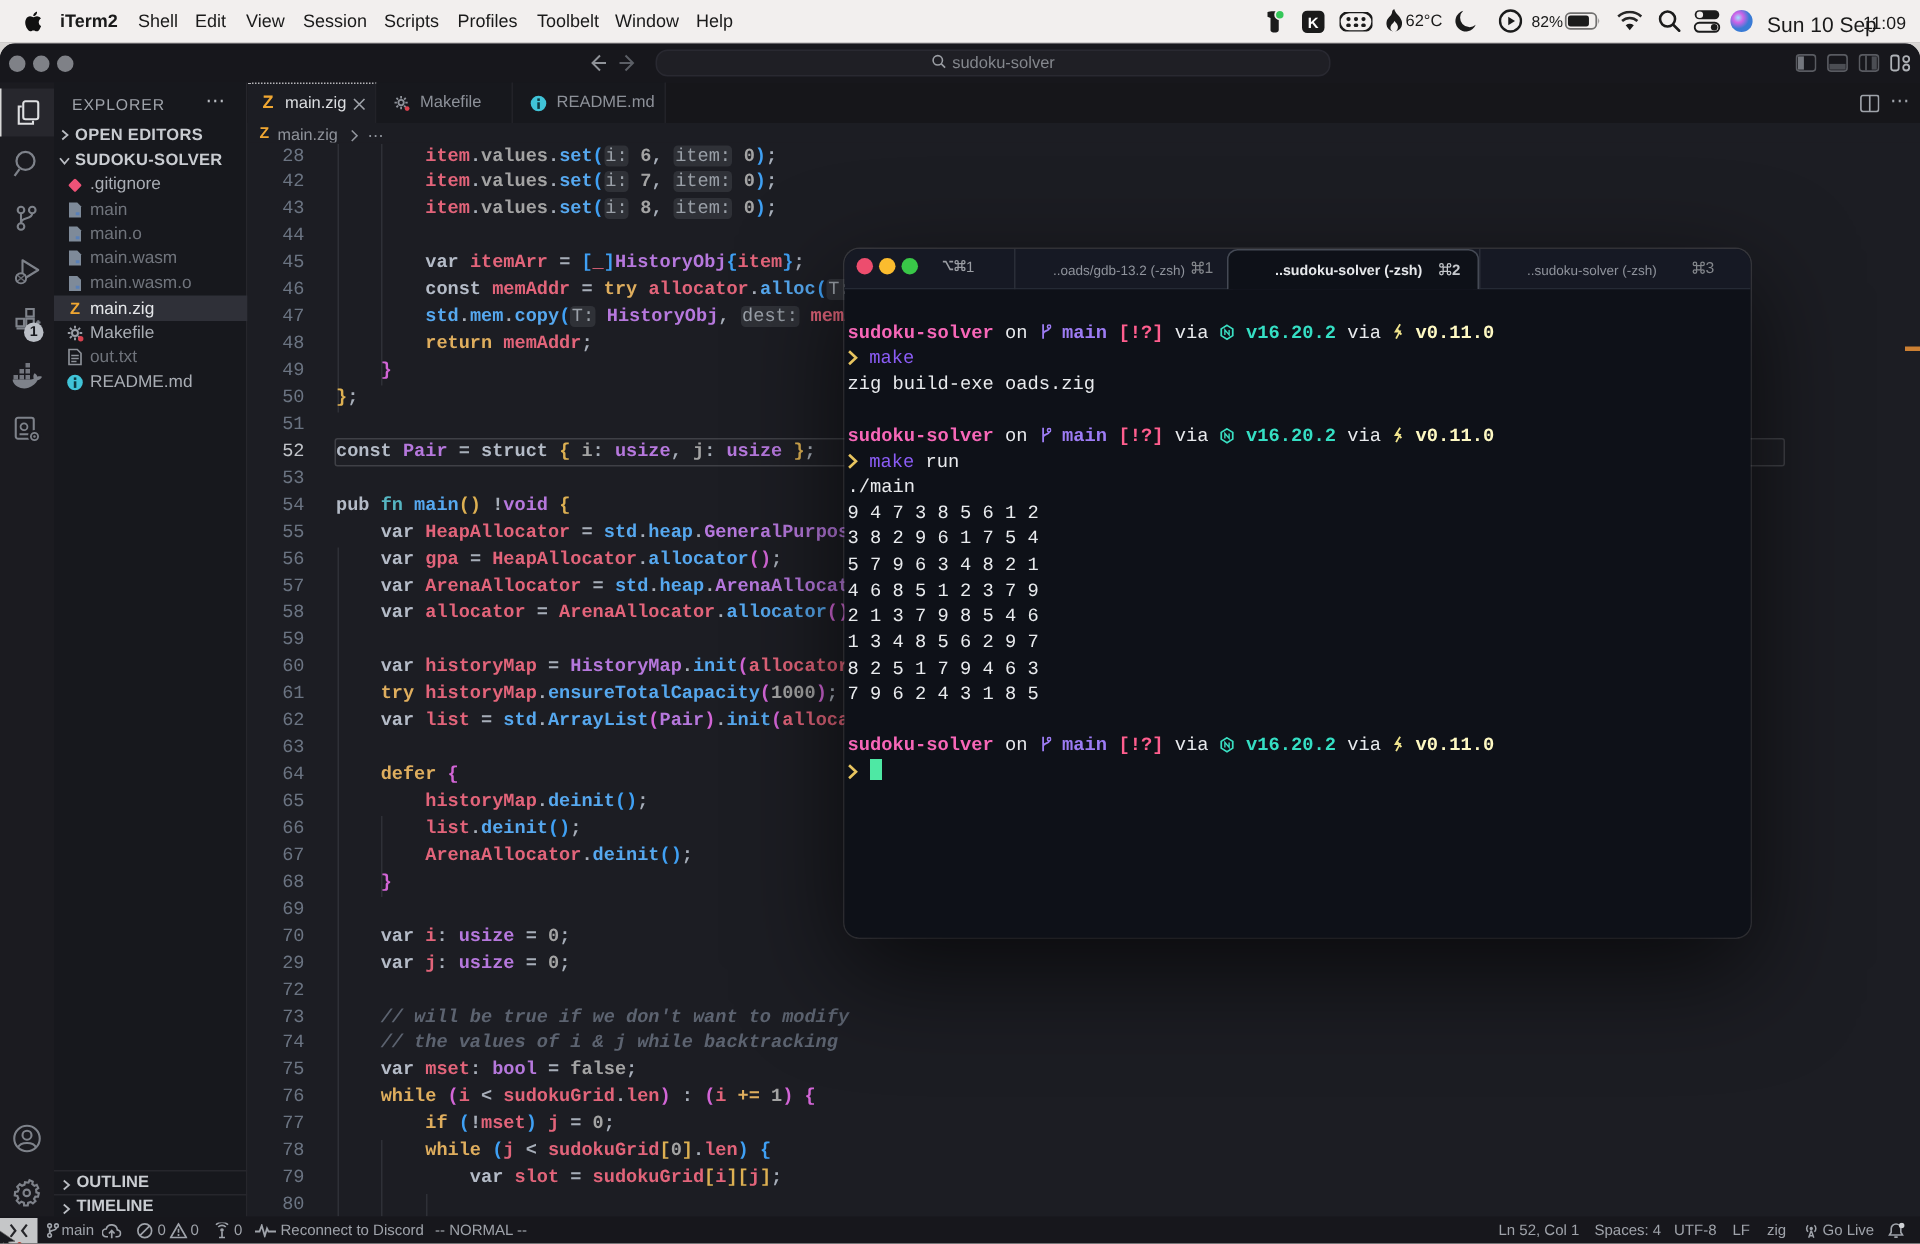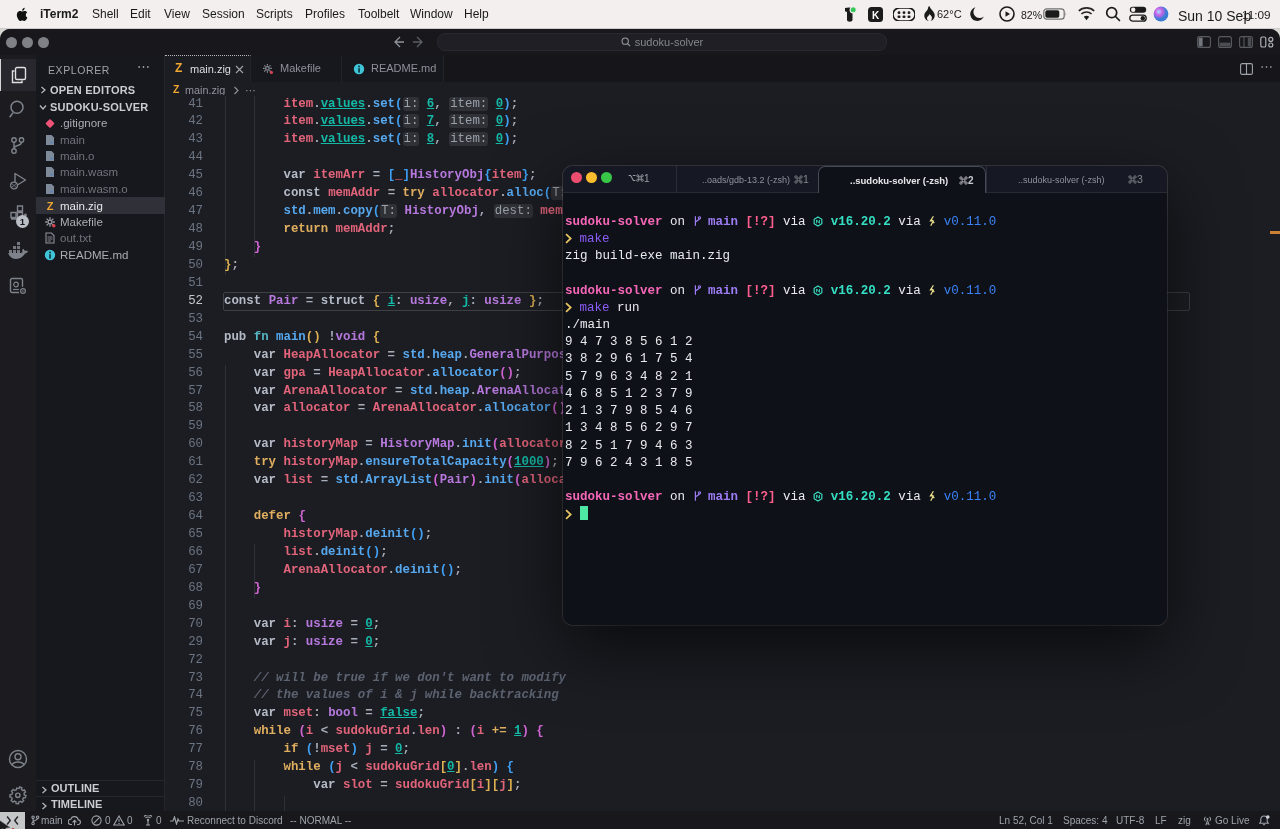--- a/index.html
+++ b/index.html
@@ -28,21 +28,21 @@
   .guide { position:absolute; width:1px; background:#2e3037; }
   #statusbar { position:absolute; left:0; top:782px; width:1280px; height:18px; background:#17171c;
      color:#9fa3aa; font-size:10px; }
 
   
   #code { position:absolute; left:59px; top:0.5px; font-family:"Liberation Mono", monospace;
     font-size:12.4px; line-height:17.95px; font-weight:600; color:#a7aeb9; }
   .kw { color:#b4bbc7; }
   .pn { color:#a7aeb9; }
   .vr { color:#e2647a; }
-  .org { color:#14b8a6;text-decoration:underline; }
+  .org { color:#a3a3a3; }
   .gd { color:#dfae5e; }
   .b1 { color:#ddb052; }
   .b2 { color:#d265d6; }
   .b3 { color:#3fa0f4; }
   .fnc { color:#56a8ef; }
   .cy { color:#56b6c2; }
   .tp { color:#b678dd; }
   .cm { color:#5c6370; font-style:italic; }
   .ih { background:#2f3137; color:#9aa0a8; border-radius:3px; padding:0 1px; font-weight:400; }
   .row { left:0; width:129px; height:16.4px; display:flex; align-items:center; font-size:11.5px; }
@@ -53,21 +53,21 @@
      border-radius:10px; background:#0e1118; box-shadow:0 22px 70px rgba(0,0,0,.65), 0 0 0 1px rgba(255,255,255,.14);
      overflow:hidden; }
   #itabbar { position:absolute; left:0; top:0; width:604px; height:27px; background:#161924; border-bottom:1px solid #252a35; }
   #ibody { position:absolute; left:0; top:27px; width:604px; height:432px; background:#0e1118;
      font-family:"Liberation Mono", monospace; font-size:12.5px; line-height:17.22px;
      color:#e9ebee; font-weight:400; }
   .tpink { color:#f767b8; font-weight:700; }
   .tpurp { color:#9d7cf4; font-weight:700; }
   .tred  { color:#ff5e8e; font-weight:700; }
   .tteal { color:#35dfc4; font-weight:700; }
-  .tyel  { color:#3b82f6; font-weight:400;margin-top:16px; }
+  .tyel  { color:#fef9c3; font-weight:700;margin-top:16px; }
   .tgreen{ color:#8b5cf6; }
   .tl { height:17.22px; white-space:pre; }
   .gicon { vertical-align:-2px; }
   .cur { display:inline-block; width:8px; height:14px; background:#4ee8a4; vertical-align:-2.5px; }
   #ibody { padding:3.5px 0 0 2px; }
 </style>
 </head>
 <body>
   <div id="menubar">
     <svg class="abs" style="left:15px;top:7px" width="13" height="15" viewBox="0 0 13 15">
@@ -353,21 +353,21 @@
     <div id="editor">
       <div class="abs" style="left:58px;top:196.9px;width:967px;height:19px;border:1px solid #3f4046;background:#1e1f25;border-radius:2px"></div>
       <div class="guide" style="left:60px;top:0.5px;height:179.5px"></div>
       <div class="guide" style="left:89px;top:0.5px;height:161.5px"></div>
       <div class="guide" style="left:60px;top:269.7px;height:446.3px"></div>
       <div class="guide" style="left:89px;top:449.2px;height:53.9px"></div>
       <div class="guide" style="left:89px;top:664.6px;height:51.4px"></div>
       <div class="guide" style="left:119px;top:700.5px;height:15.5px"></div>
       <div class="abs" style="left:1105px;top:136px;width:10px;height:3px;background:#cc8033"></div>
       <div id="gutter">
-<div class="cl">41</div>
+<div class="cl">28</div>
         <div class="cl">42</div>
         <div class="cl">43</div>
         <div class="cl">44</div>
         <div class="cl">45</div>
         <div class="cl">46</div>
         <div class="cl">47</div>
         <div class="cl">48</div>
         <div class="cl">49</div>
         <div class="cl">50</div>
         <div class="cl">51</div>
@@ -555,21 +555,21 @@
           <circle cx="8" cy="3" r="1.4" fill="none" stroke="#9d7cf4" stroke-width="1.3"></circle>
         </svg> <span class="tpurp">main</span> <span class="tred">[!?]</span> via <svg class="gicon" width="10" height="11" viewBox="0 0 12 13">
           <path d="M6 1 L10.6 3.8 L10.6 9.2 L6 12 L1.4 9.2 L1.4 3.8 Z" fill="none" stroke="#3adfc2" stroke-width="1.4"></path>
           <path d="M4.3 8.6 L4.3 4.6 L7.7 8.6 L7.7 4.6" stroke="#3adfc2" stroke-width="1.1" fill="none"></path>
         </svg> <span class="tteal">v16.20.2</span> via <svg class="gicon" width="8" height="12" viewBox="0 0 10 14">
           <path d="M6.8 1 L3 7 L6.6 7 L3.4 13 M3.8 4.4 L7.8 9.6" stroke="#efe38c" stroke-width="1.5" fill="none"></path>
         </svg> <span class="tyel">v0.11.0</span></div>
 <div class="tl"><svg class="gicon" width="7" height="11" viewBox="0 0 8 12">
           <path d="M1.2 1 L6.5 6 L1.2 11" stroke="#e8c55f" stroke-width="2" fill="none"></path>
         </svg> <span class="tgreen">make</span></div>
-<div class="tl">zig build-exe main.zig</div>
+<div class="tl">zig build-exe oads.zig</div>
 <div class="tl"> </div>
 <div class="tl"><span class="tpink">sudoku-solver</span> on <svg class="gicon" width="8" height="12" viewBox="0 0 10 14">
           <path d="M3 1 L3 13 M3 9 C3 6 8 7 8 4" stroke="#9d7cf4" stroke-width="1.5" fill="none"></path>
           <circle cx="8" cy="3" r="1.4" fill="none" stroke="#9d7cf4" stroke-width="1.3"></circle>
         </svg> <span class="tpurp">main</span> <span class="tred">[!?]</span> via <svg class="gicon" width="10" height="11" viewBox="0 0 12 13">
           <path d="M6 1 L10.6 3.8 L10.6 9.2 L6 12 L1.4 9.2 L1.4 3.8 Z" fill="none" stroke="#3adfc2" stroke-width="1.4"></path>
           <path d="M4.3 8.6 L4.3 4.6 L7.7 8.6 L7.7 4.6" stroke="#3adfc2" stroke-width="1.1" fill="none"></path>
         </svg> <span class="tteal">v16.20.2</span> via <svg class="gicon" width="8" height="12" viewBox="0 0 10 14">
           <path d="M6.8 1 L3 7 L6.6 7 L3.4 13 M3.8 4.4 L7.8 9.6" stroke="#efe38c" stroke-width="1.5" fill="none"></path>
         </svg> <span class="tyel">v0.11.0</span></div>

